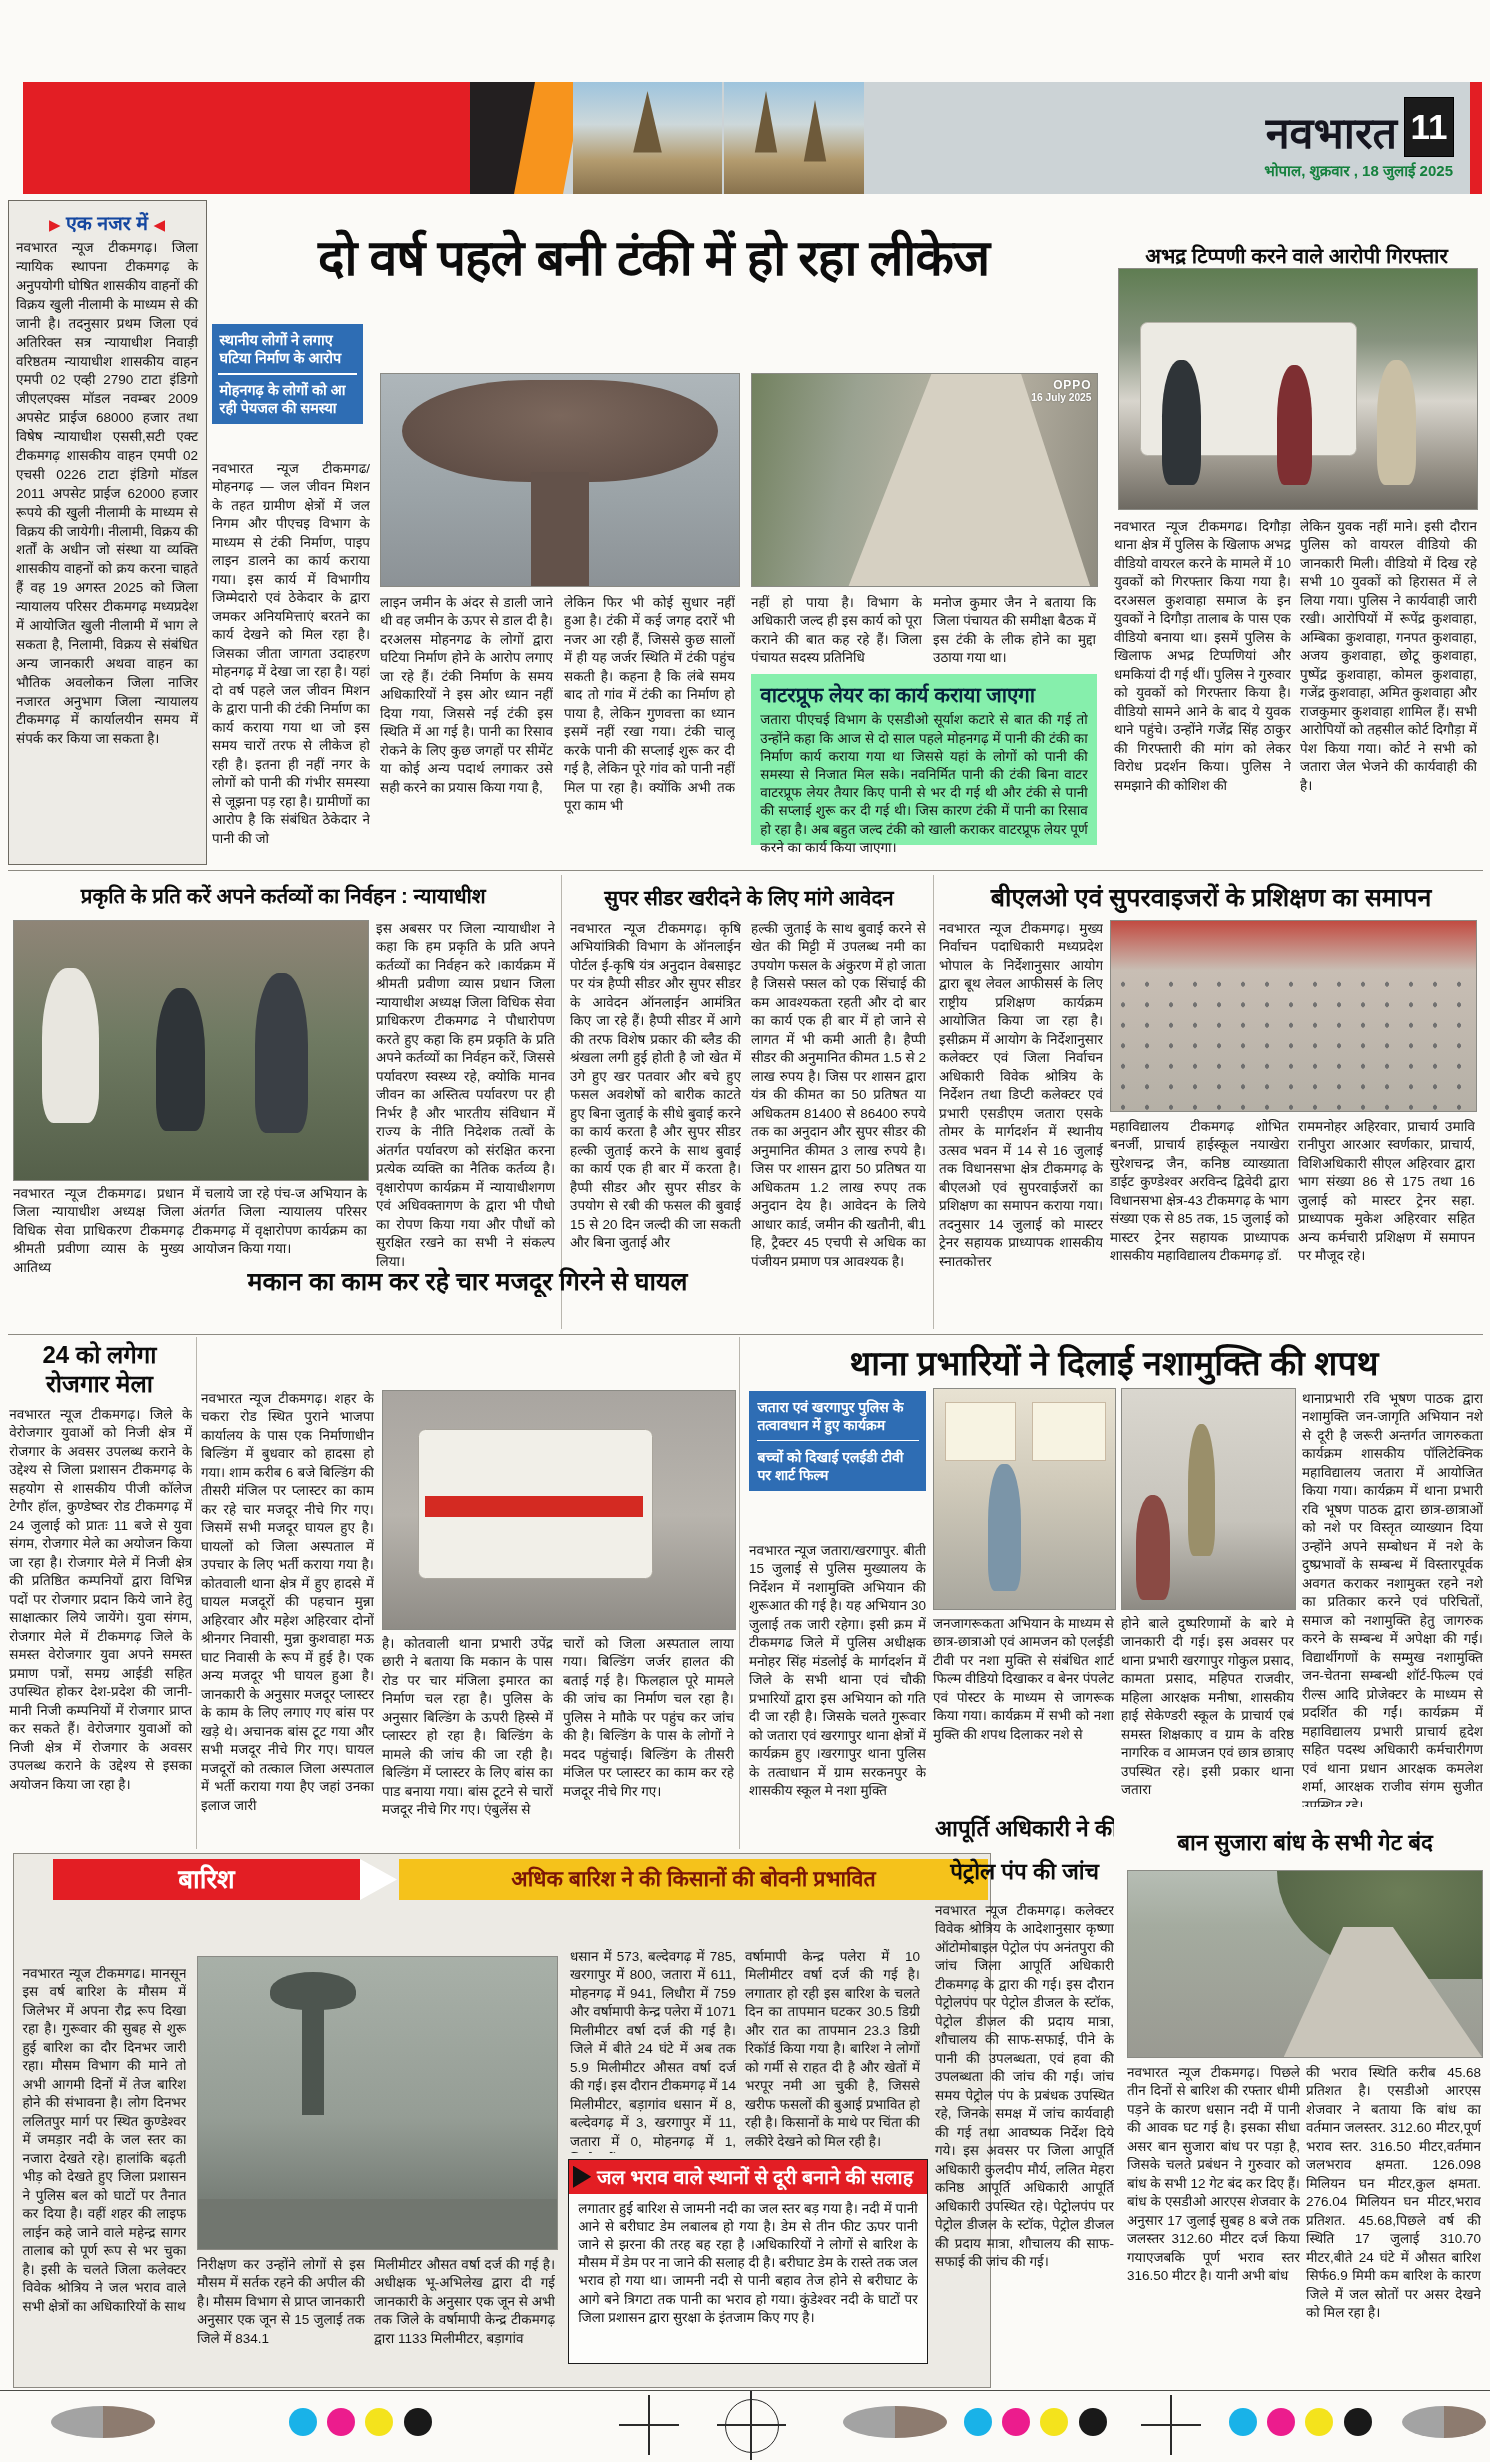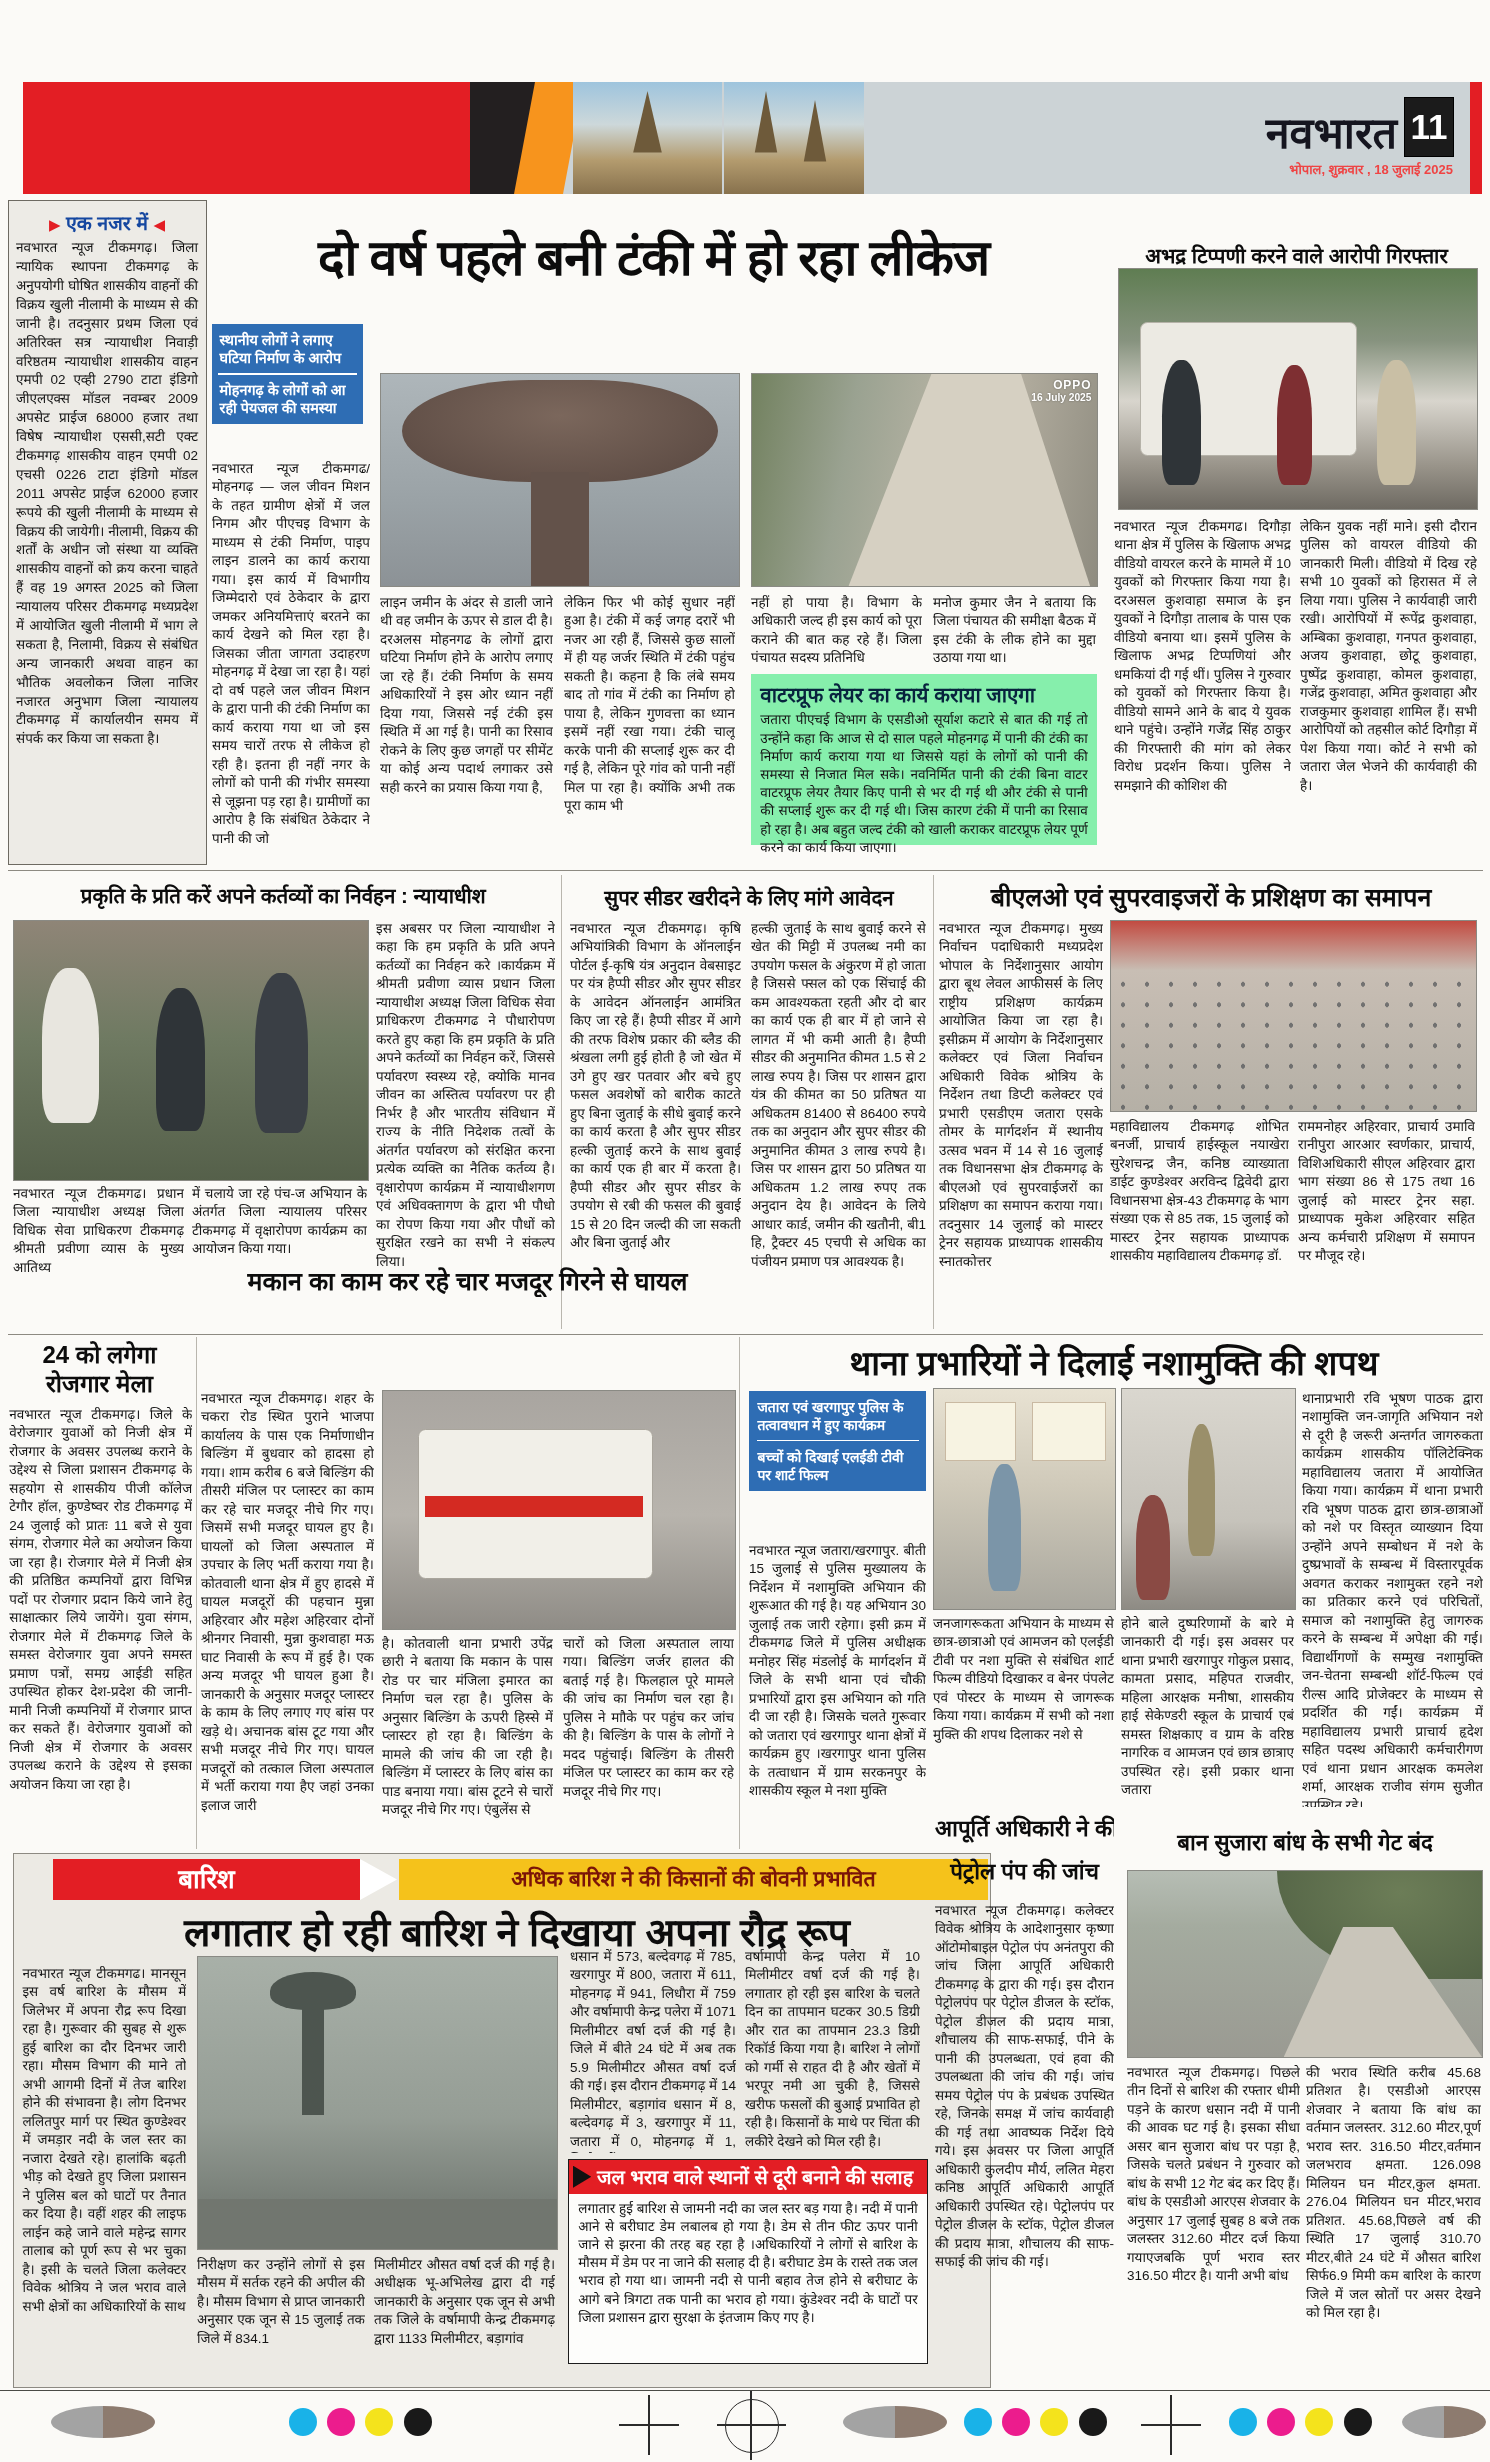--- a/index.html
+++ b/index.html
@@ -13,21 +13,21 @@
   
   #mast-gray{position:absolute;left:522px;top:82px;width:948px;height:112px;background:#ccd3d6;}
   #mast-red{position:absolute;left:23px;top:82px;width:466px;height:112px;background:#e31e24;}
   #mast-city{position:absolute;left:23px;top:95px;width:466px;text-align:center;font-size:54px;font-weight:900;color:#ffffff;}
   #mast-black{position:absolute;left:470px;top:82px;width:84px;height:112px;background:#231f20;clip-path:polygon(0 0,100% 0,55% 100%,0 100%);}
   #mast-orange{position:absolute;left:514px;top:82px;width:70px;height:112px;background:#f7941d;clip-path:polygon(30% 0,100% 0,70% 100%,0 100%);}
   .temple{position:absolute;top:82px;height:112px;background:linear-gradient(180deg,#9ec4dd 0%,#cdd8da 38%,#b39b6e 70%,#87714d 100%);}
   .spire{position:absolute;top:8%;left:38%;width:24%;height:55%;background:#6e5a3a;clip-path:polygon(50% 0,90% 100%,10% 100%);}
   #paper-name{position:absolute;left:1201px;top:102px;width:196px;text-align:right;font-size:43px;font-weight:900;color:#15151f;}
   #page-num{position:absolute;left:1404px;top:97px;width:48px;height:58px;background:#1b1b1b;color:#fff;font-size:35px;font-weight:900;text-align:center;line-height:58px;border:1.9px solid #000;}
-  #dateline{position:absolute;left:1071px;top:160px;width:382px;text-align:right;font-size:13px;font-weight:700;color:#ef4444;}
+  #dateline{position:absolute;left:1071px;top:160px;width:382px;text-align:right;font-size:15px;font-weight:700;color:#15803d;}
   #mast-redstrip{position:absolute;left:1470px;top:82px;width:12px;height:112px;background:#e31e24;}
   
   #glance{position:absolute;left:7.5px;top:200px;width:197px;height:663px;background:#edebe6;border:1.9px solid #6d6a62;}
   #glance-tag{margin-top:7.5px;text-align:center;font-size:19.6px;font-weight:900;color:#1547a0;}
   #glance-tag .tri{color:#e31e24;font-size:15px;}
   #glance-head{margin:7.5px 5.6px 5.6px 5.6px;text-align:center;font-size:24px;line-height:1.15;font-weight:900;color:#0c0c0c;}
   #glance-body{margin:3.7px 7.5px;font-size:13.5px;line-height:1.4;text-align:justify;}
   
   #lead-sub{position:absolute;left:212px;top:324px;width:151px;background:#2e6db4;color:#fff;font-weight:800;}
   #lead-sub .s{padding:6.5px 7.5px;font-size:14.4px;line-height:1.25;}
@@ -212,21 +212,20 @@
     <div class="fig" style="left:38%;top:16%;width:16%;height:60%;background:#9a8f6a;"></div>
     <div class="fig" style="left:8%;top:48%;width:20%;height:48%;background:#8a4a44;"></div>
   </div>
   <div class="col" style="left:1121px;top:1615px;width:173px;height:194px;">होने बाले दुष्परिणामों के बारे मे जानकारी दी गई। इस अवसर पर थाना प्रभारी खरगापुर गोकुल प्रसाद, कामता प्रसाद, महिपत राजवीर, महिला आरक्षक मनीषा, शासकीय हाई सेकेण्डरी स्कूल के प्राचार्य एबं समस्त शिक्षकाए व ग्राम के वरिष्ठ नागरिक व आमजन एवं छात्र छात्राए उपस्थित रहे। इसी प्रकार थाना जतारा</div>
   <div class="col" style="left:1302px;top:1390px;width:181px;height:417px;">थानाप्रभारी रवि भूषण पाठक द्वारा नशामुक्ति जन-जागृति अभियान नशे से दूरी है जरूरी अन्तर्गत जागरुकता कार्यक्रम शासकीय पॉलिटेक्निक महाविद्यालय जतारा में आयोजित किया गया। कार्यक्रम में थाना प्रभारी रवि भूषण पाठक द्वारा छात्र-छात्राओं को नशे पर विस्तृत व्याख्यान दिया उन्होंने अपने सम्बोधन में नशे के दुष्प्रभावों के सम्बन्ध में विस्तारपूर्वक अवगत कराकर नशामुक्त रहने नशे का प्रतिकार करने एवं परिचितों, समाज को नशामुक्ति हेतु जागरुक करने के सम्बन्ध में अपेक्षा की गई। विद्यार्थीगणों के सम्मुख नशामुक्ति जन-चेतना सम्बन्धी शॉर्ट-फिल्म एवं रील्स आदि प्रोजेक्टर के माध्यम से प्रदर्शित की गईं। कार्यक्रम में महाविद्यालय प्रभारी प्राचार्य हृदेश सहित पदस्थ अधिकारी कर्मचारीगण एवं थाना प्रधान आरक्षक कमलेश शर्मा, आरक्षक राजीव संगम सुजीत उपस्थित रहे।</div>
 
   <div id="rain-panel"></div>
   <div id="rain-tag">बारिश</div>
   <div id="rain-notch"></div>
   <div id="rain-kicker">अधिक बारिश ने की किसानों की बोवनी प्रभावित</div>
-  <div class="hl" style="left:56px;top:1904px;width:922px;font-size:39px;">लगातार हो रही बारिश ने दिखाया अपना रौद्र रूप</div>
   <div class="col" style="left:22.4px;top:1965px;width:164px;height:406px;">नवभारत न्यूज टीकमगढ। मानसून इस वर्ष बारिश के मौसम में जिलेभर में अपना रौद्र रूप दिखा रहा है। गुरूवार की सुबह से शुरू हुई बारिश का दौर दिनभर जारी रहा। मौसम विभाग की माने तो अभी आगमी दिनों में तेज बारिश होने की संभावना है। लोग दिनभर ललितपुर मार्ग पर स्थित कुण्डेश्वर में जमड़ार नदी के जल स्तर का नजारा देखते रहे। हालांकि बढ़ती भीड़ को देखते हुए जिला प्रशासन ने पुलिस बल को घाटों पर तैनात कर दिया है। वहीं शहर की लाइफ लाईन कहे जाने वाले महेन्द्र सागर तालाब को पूर्ण रूप से भर चुका है। इसी के चलते जिला कलेक्टर विवेक श्रोत्रिय ने जल भराव वाले सभी क्षेत्रों का अधिकारियों के साथ</div>
   <div class="photo" style="left:197px;top:1956px;width:359px;height:292px;background:linear-gradient(180deg,#a8b0a8 0%,#959d95 55%,#798079 82%,#6b716b 100%);">
     <div class="wtower-cap"></div>
     <div class="wtower-stem"></div>
     <div class="road"></div>
   </div>
   <div class="col" style="left:197px;top:2256px;width:168px;height:121px;">निरीक्षण कर उन्होंने लोगों से इस मौसम में सर्तक रहने की अपील की है। मौसम विभाग से प्राप्त जानकारी अनुसार एक जून से 15 जुलाई तक जिले में 834.1</div>
   <div class="col" style="left:374px;top:2256px;width:181px;height:121px;">मिलीमीटर औसत वर्षा दर्ज की गई है। अधीक्षक भू-अभिलेख द्वारा दी गई जानकारी के अनुसार एक जून से अभी तक जिले के वर्षामापी केन्द्र टीकमगढ़ द्वारा 1133 मिलीमीटर, बड़ागांव</div>
   <div class="col" style="left:570px;top:1948px;width:166px;height:205px;">धसान में 573, बल्देवगढ़ में 785, खरगापुर में 800, जतारा में 611, मोहनगढ़ में 941, लिधौरा में 759 और वर्षामापी केन्द्र पलेरा में 1071 मिलीमीटर वर्षा दर्ज की गई है। जिले में बीते 24 घंटे में अब तक 5.9 मिलीमीटर औसत वर्षा दर्ज की गई। इस दौरान टीकमगढ़ में 14 मिलीमीटर, बड़ागांव धसान में 8, बल्देवगढ़ में 3, खरगापुर में 11, जतारा में 0, मोहनगढ़ में 1, लिधौरा में 0 तथा</div>
   <div class="col" style="left:745px;top:1948px;width:175px;height:205px;">वर्षामापी केन्द्र पलेरा में 10 मिलीमीटर वर्षा दर्ज की गई है। लगातार हो रही इस बारिश के चलते दिन का तापमान घटकर 30.5 डिग्री और रात का तापमान 23.3 डिग्री रिकॉर्ड किया गया है। बारिश ने लोगों को गर्मी से राहत दी है और खेतों में भरपूर नमी आ चुकी है, जिससे खरीफ फसलों की बुआई प्रभावित हो रही है। किसानों के माथे पर चिंता की लकीरे देखने को मिल रही है।</div>

